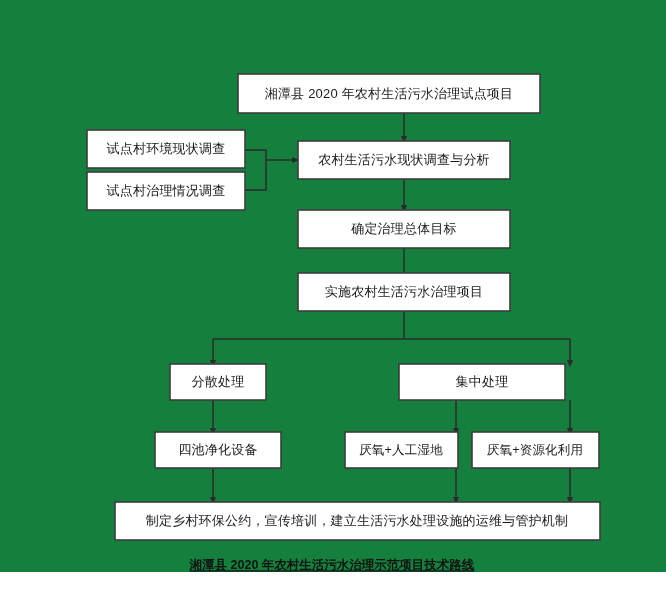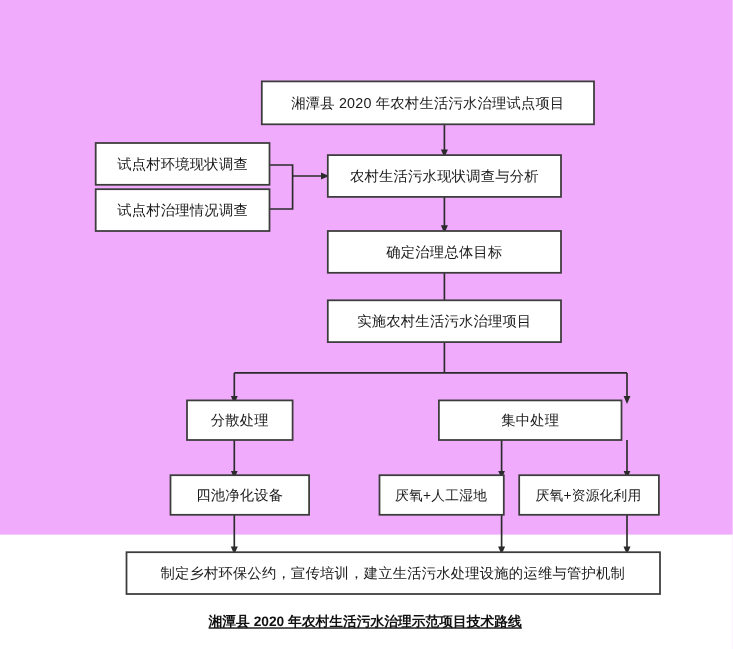--- a/index.html
+++ b/index.html
@@ -10,22 +10,22 @@
   body {
     width: 666px;
     height: 590px;
     font-family: "Liberation Sans", "DejaVu Sans", sans-serif;
     position: relative;
     overflow: hidden;
   }
   #flowchart-root {
     position: relative;
     width: 666px;
-    height: 486px;
-    background: #f0abfc;
+    height: 572px;
+    background: #15803d;
   }
   svg.chart-canvas {
     position: absolute;
     top: 0;
     left: 0;
     width: 666px;
     height: 590px;
     display: block;
   }
   .node-box {

